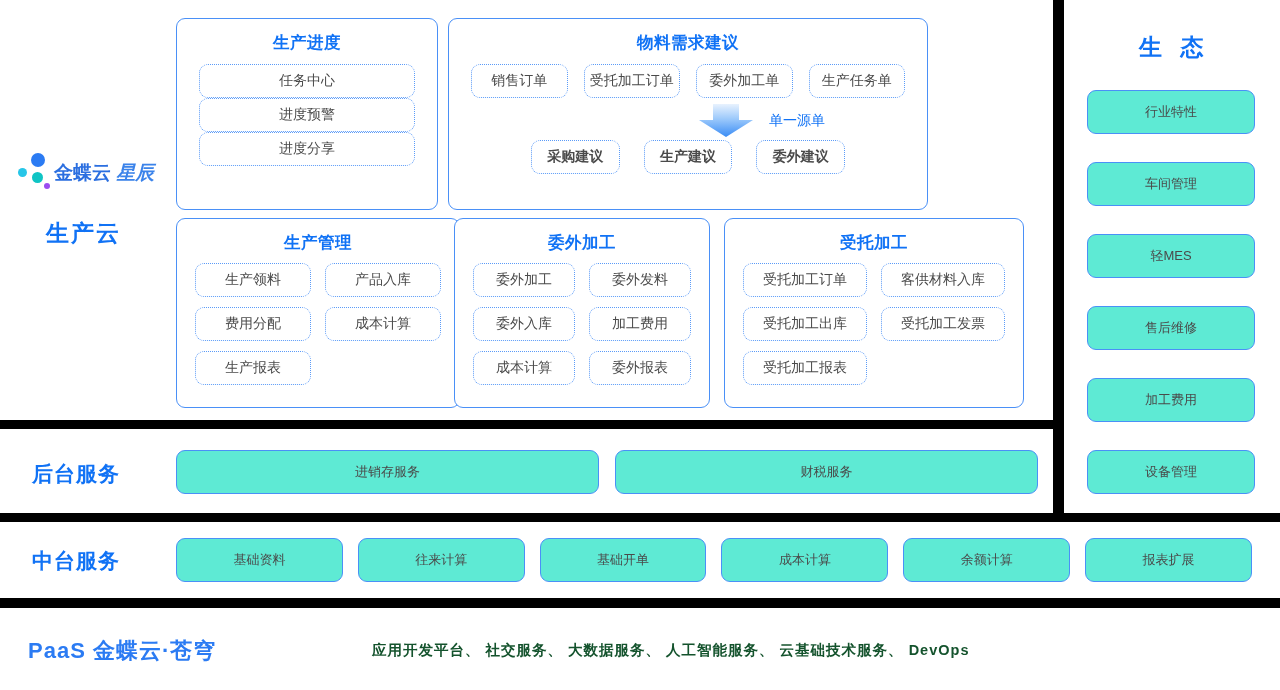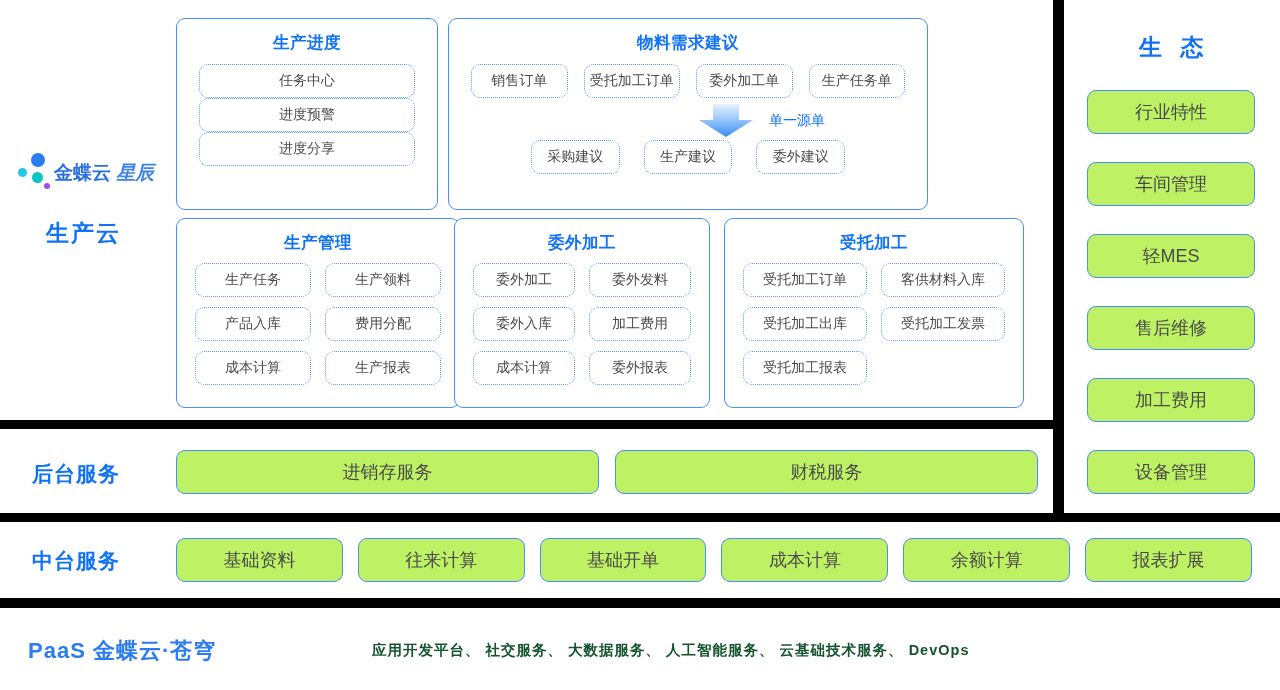--- a/index.html
+++ b/index.html
@@ -44,23 +44,23 @@
     display: flex;
     align-items: center;
     justify-content: center;
     height: 34px;
   }
 
   
   .spill {
     border: 1.6px solid #4a90f7;
     border-radius: 9px;
-    background: #bef264;
+    background: #5eead4;
     color: #4a4a4a;
-    font-size: 18px;
+    font-size: 13px;
     display: flex;
     align-items: center;
     justify-content: center;
   }
 
   
   #logo-wrap { position: absolute; left: 14px; top: 152px; width: 150px; height: 46px; }
   #logo-dots { position: absolute; left: 0; top: 0; width: 42px; height: 40px; }
   .dot { position: absolute; border-radius: 50%; }
   #logo-text {
@@ -103,21 +103,21 @@
   
   #card-material { left: 448px; top: 18px; width: 480px; height: 192px; }
   #mat-row1 { display: flex; gap: 16px; margin: 10px 22px 0 22px; }
   #mat-row1 .pill { flex: 1; }
   #mat-mid { position: relative; height: 34px; margin-top: 6px; }
   #mat-arrow { position: absolute; left: 248px; top: 0; width: 58px; height: 34px; }
   #mat-arrow-label {
     position: absolute; left: 320px; top: 8px;
     font-size: 14px; color: #1072f5; white-space: nowrap;
   }
-  #mat-row2 { display: flex; gap: 24px; margin: 2px 82px 0 82px; }
+  #mat-row2 { display: flex; gap: 24px; margin: 2px 82px 0 82px; font-weight: bold; }
   #mat-row2 .pill { flex: 1; }
 
   
   #card-prodmgmt { left: 176px; top: 218px; width: 284px; height: 190px; }
   #card-outsrc   { left: 454px; top: 218px; width: 256px; height: 190px; }
   #card-entrust  { left: 724px; top: 218px; width: 300px; height: 190px; }
   .grid2 {
     display: grid; grid-template-columns: 1fr 1fr;
     gap: 10px 14px; margin: 9px 18px 0 18px;
   }
@@ -206,21 +206,20 @@
     <div id="mat-row2">
       <div class="pill">采购建议</div>
       <div class="pill">生产建议</div>
       <div class="pill">委外建议</div>
     </div>
   </div>
 
   <div class="card" id="card-prodmgmt">
     <div class="card-title">生产管理</div>
     <div class="grid2">
-      <div class="pill">生产任务</div>
       <div class="pill">生产领料</div>
       <div class="pill">产品入库</div>
       <div class="pill">费用分配</div>
       <div class="pill">成本计算</div>
       <div class="pill">生产报表</div>
     </div>
   </div>
 
   <div class="card" id="card-outsrc">
     <div class="card-title">委外加工</div>

